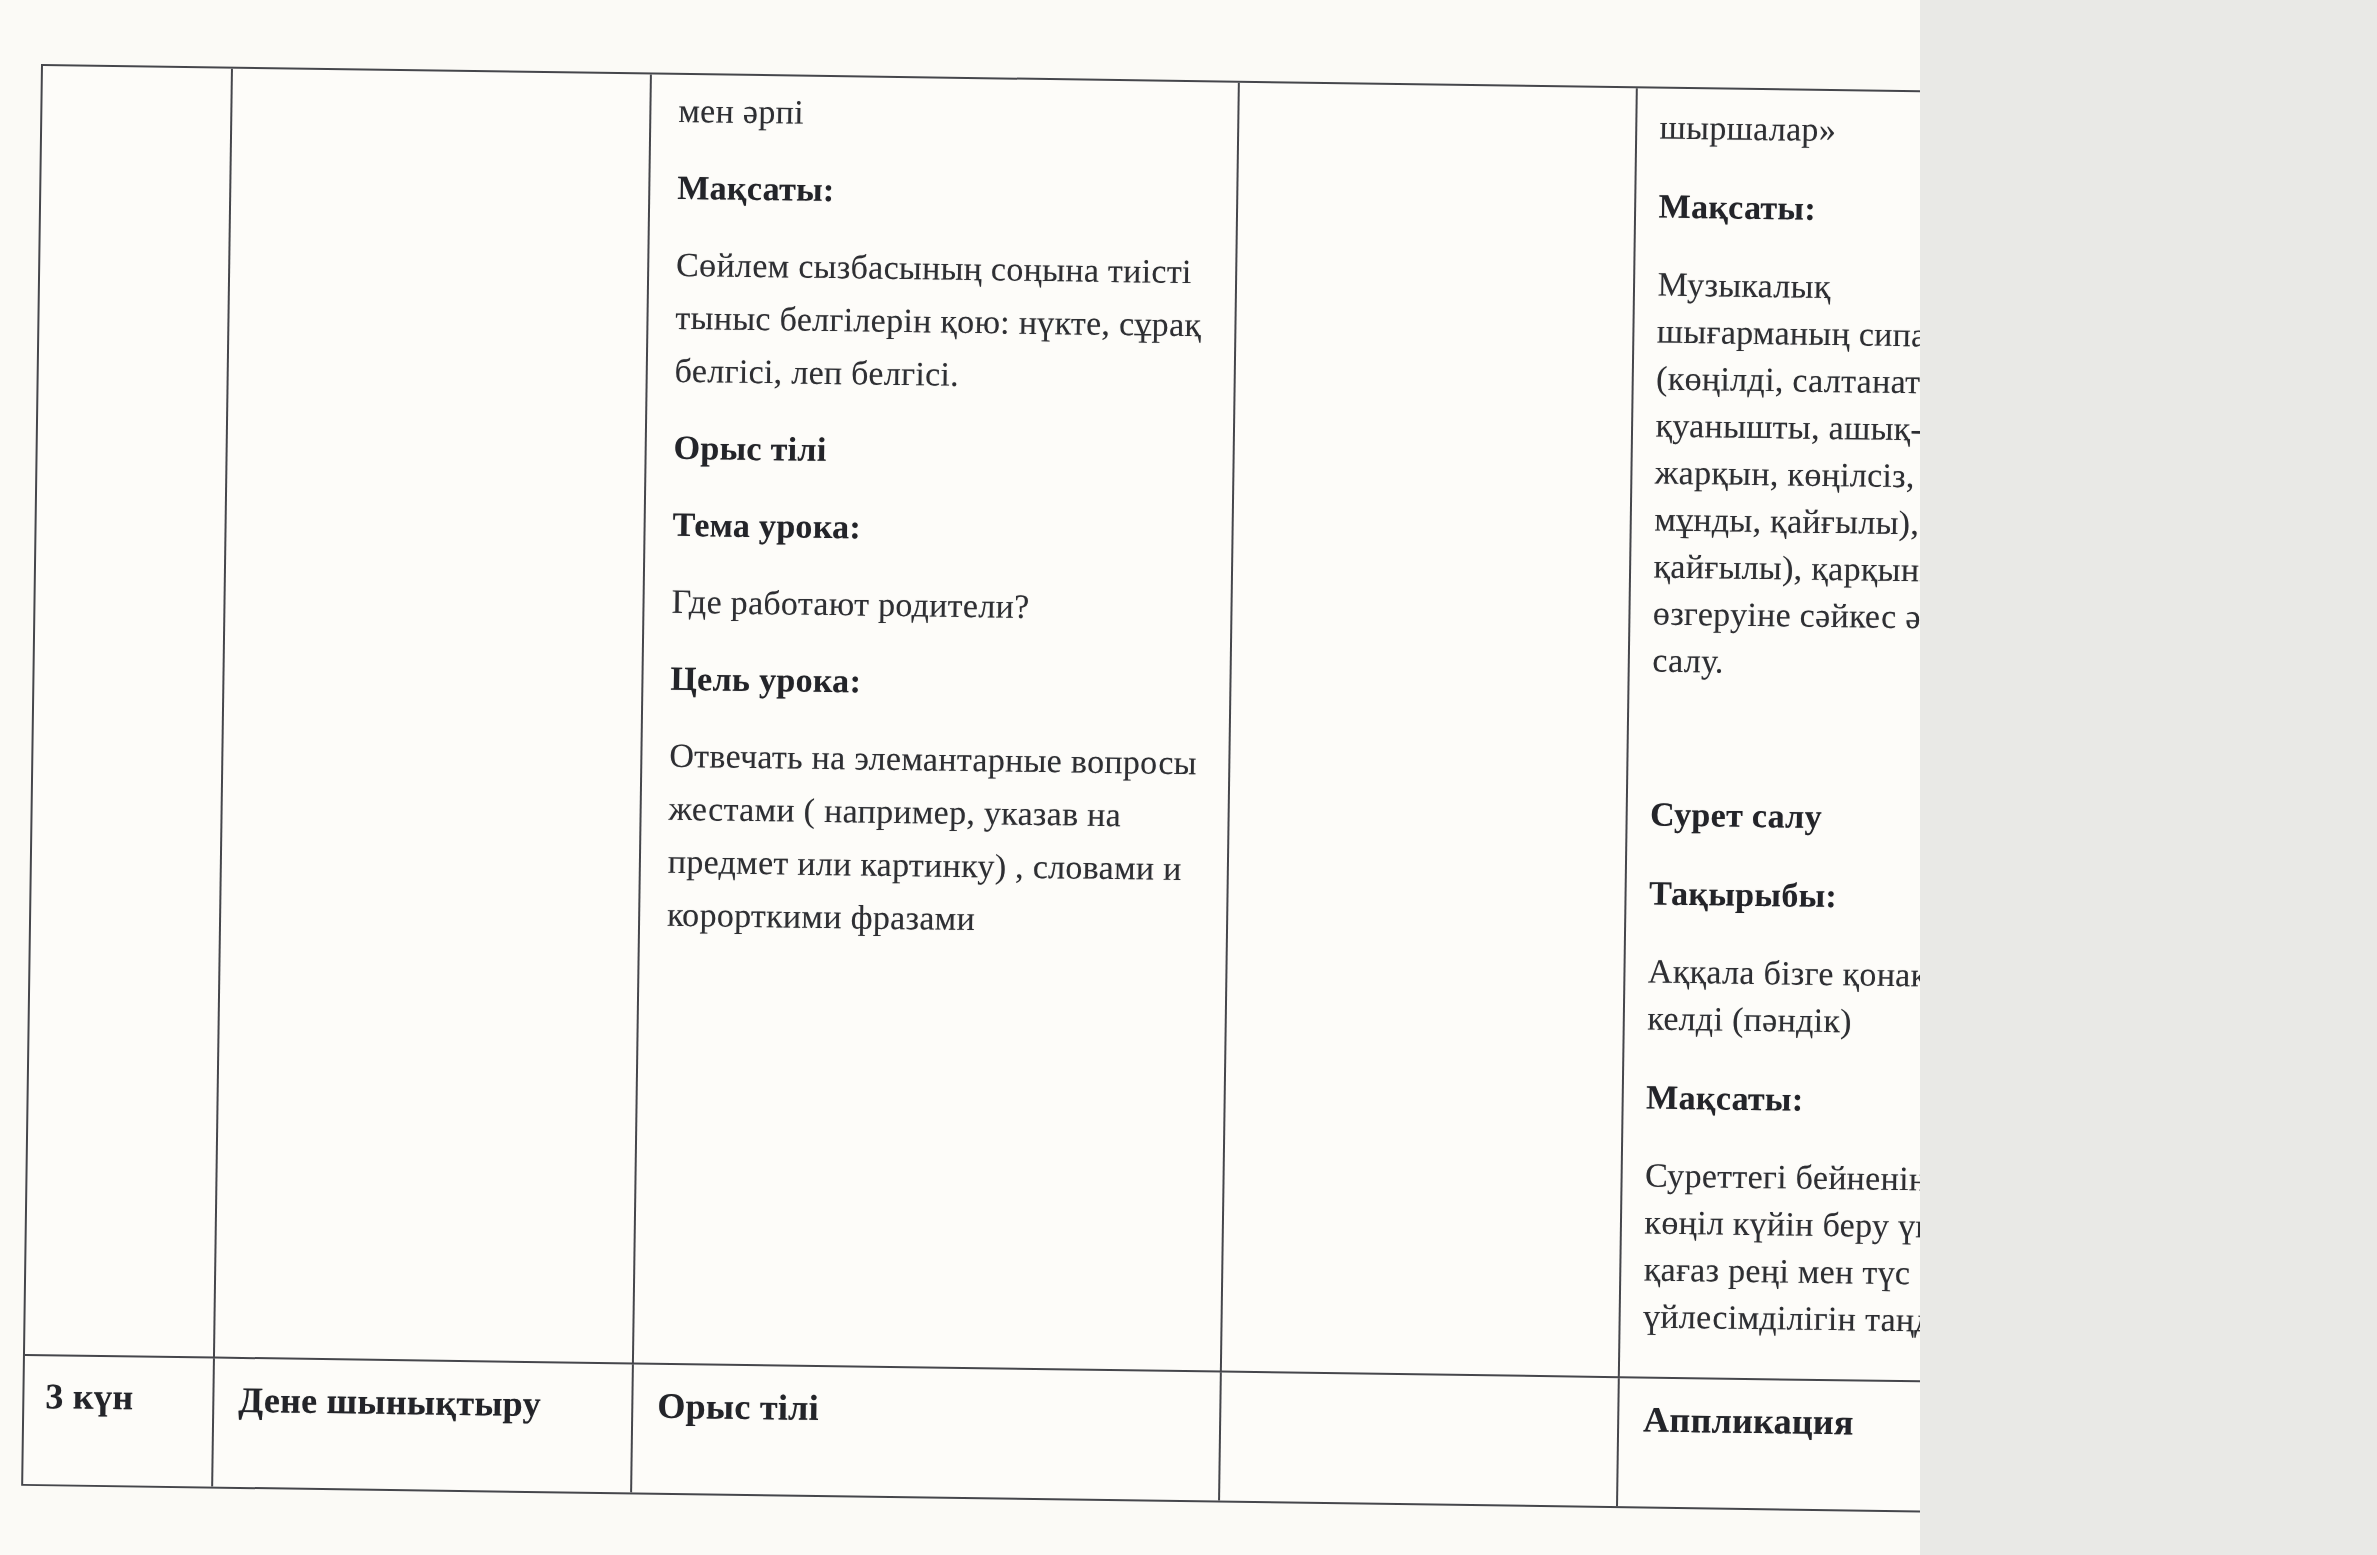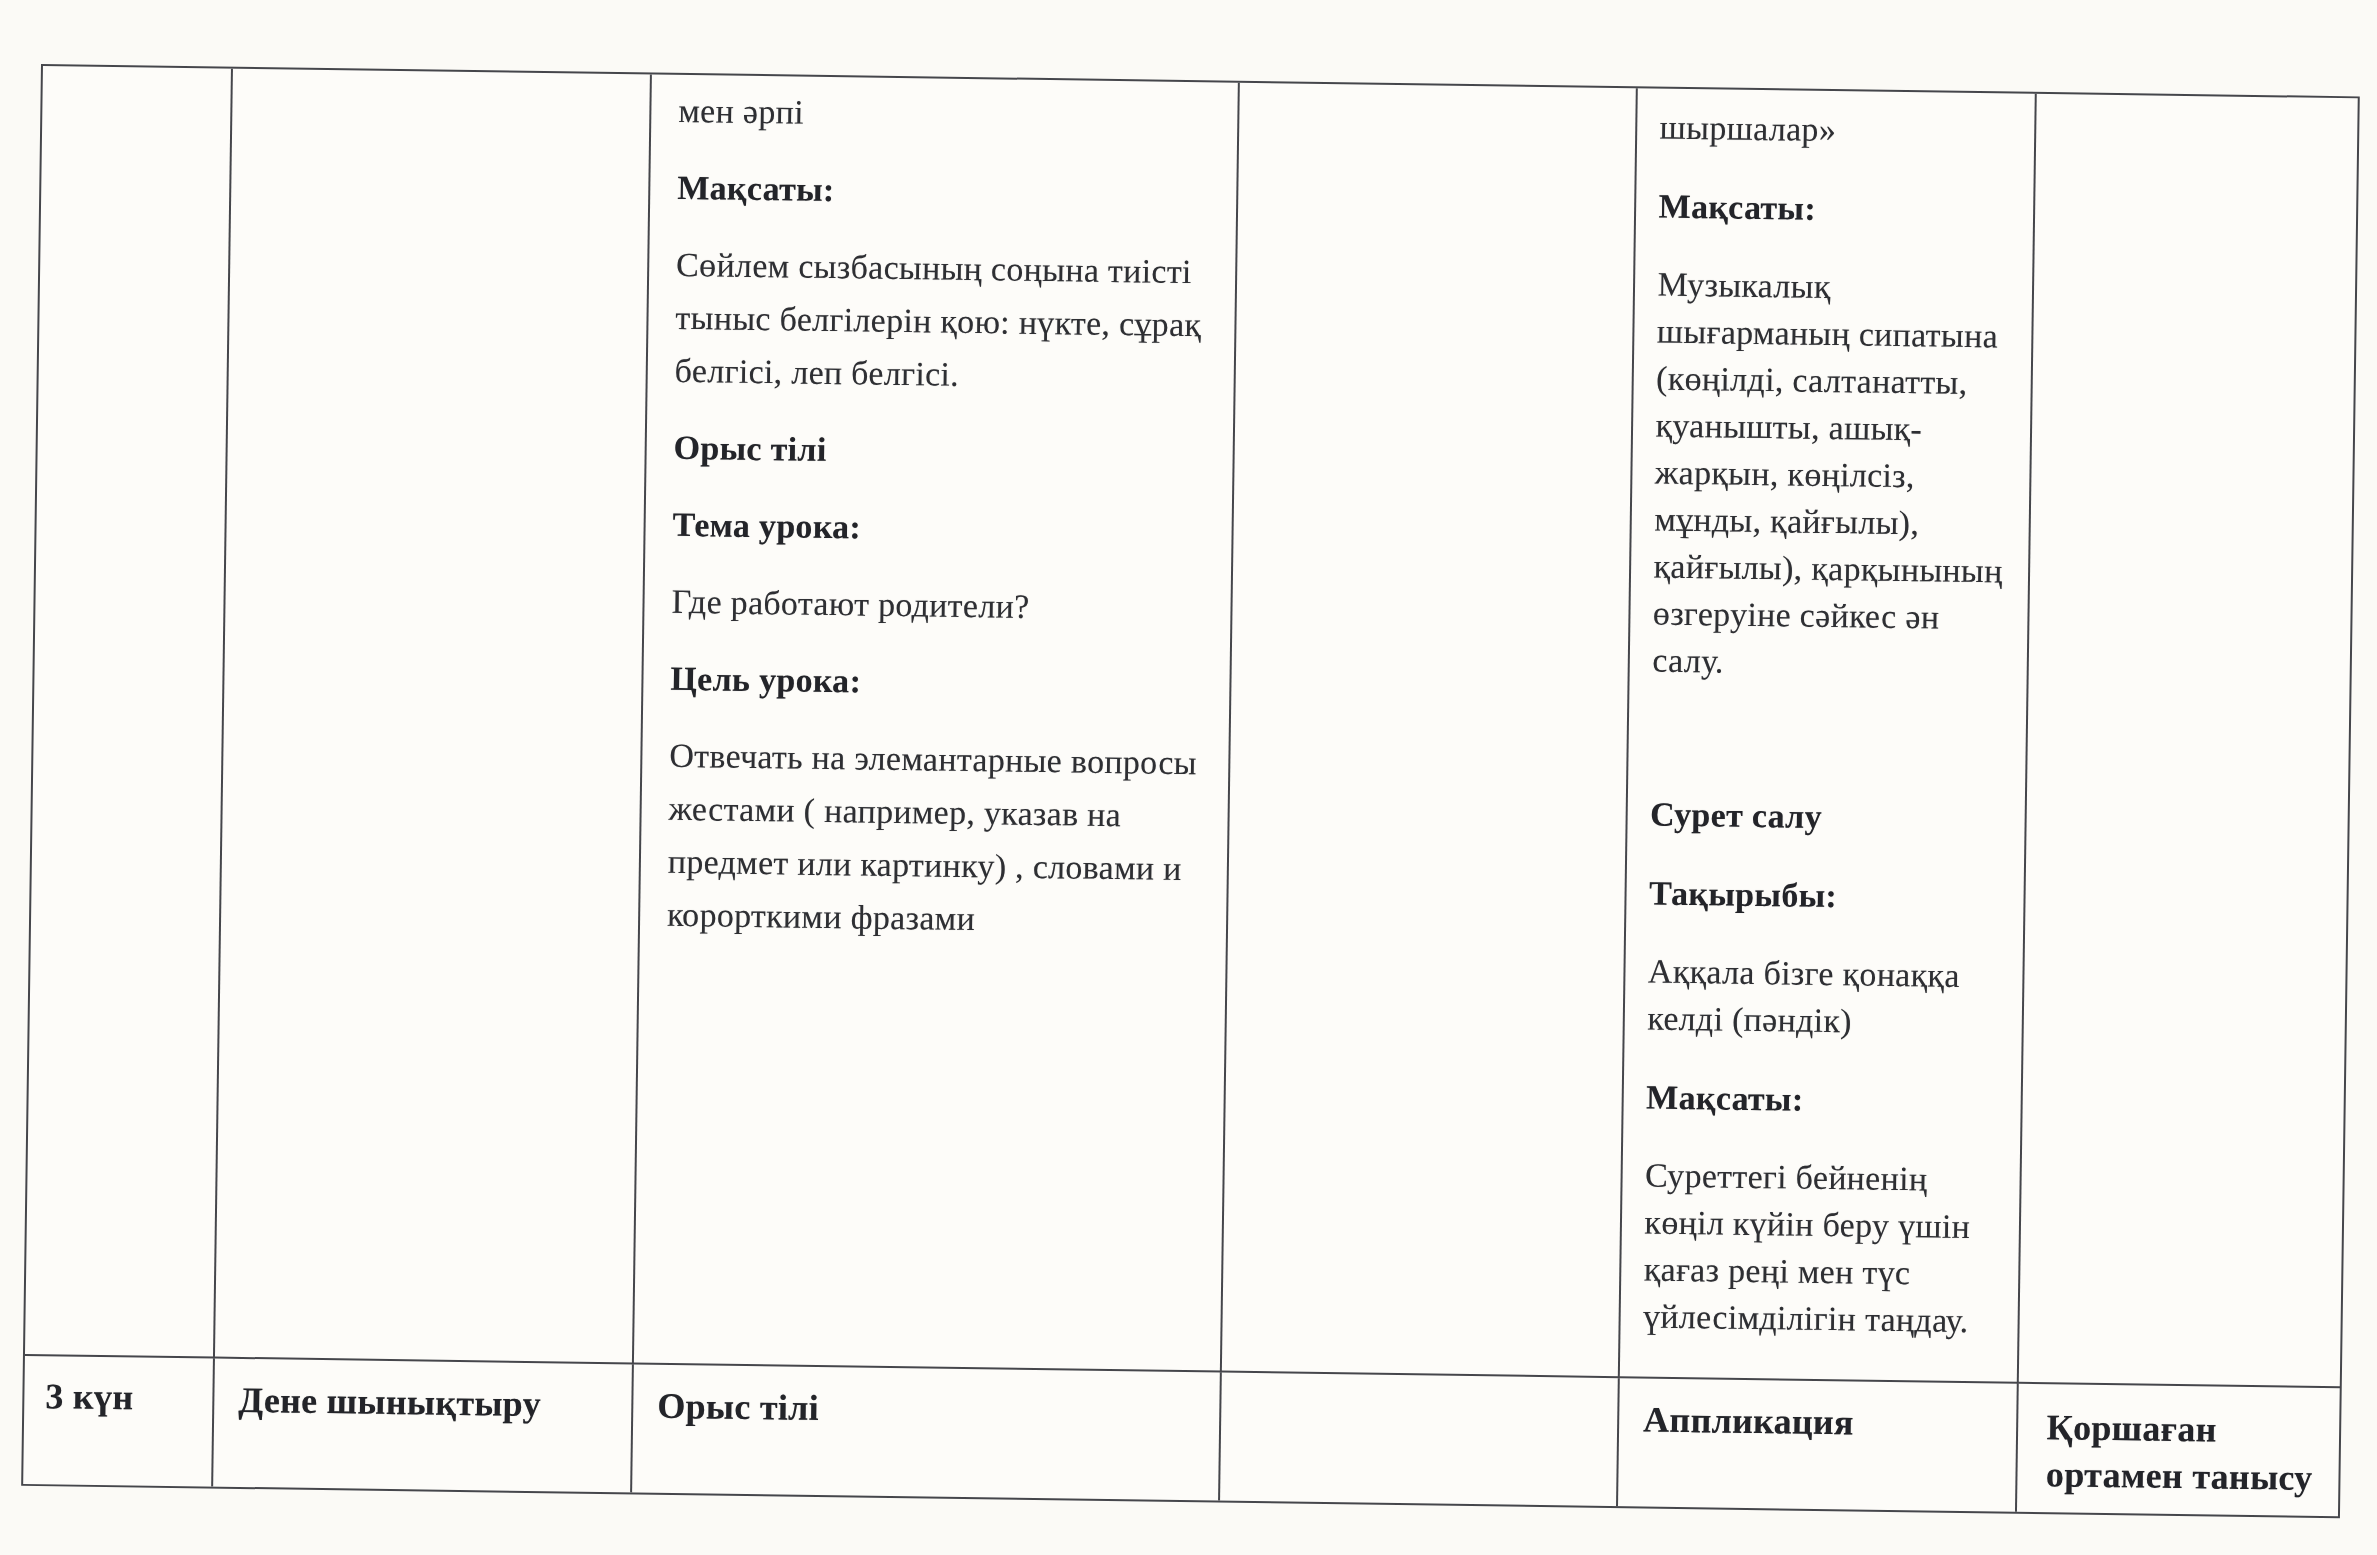--- a/index.html
+++ b/index.html
@@ -1,18 +1,18 @@
 <!DOCTYPE html>
 <html style="font-size:12px"><head>
 <meta charset="utf-8">
 <style>
   html, body { margin: 0; padding: 0; background: #e9e9e6; }
   .page {
     position: relative;
-    width: 2377px;
+    width: 1920px;
     height: 1555px;
     background: #fbfaf6;
     overflow: hidden;
     font-family: "Liberation Serif", "DejaVu Serif", serif;
     color: #2e2f33;
   }
   
   .tbl {
     position: absolute;
     left: 41px;

